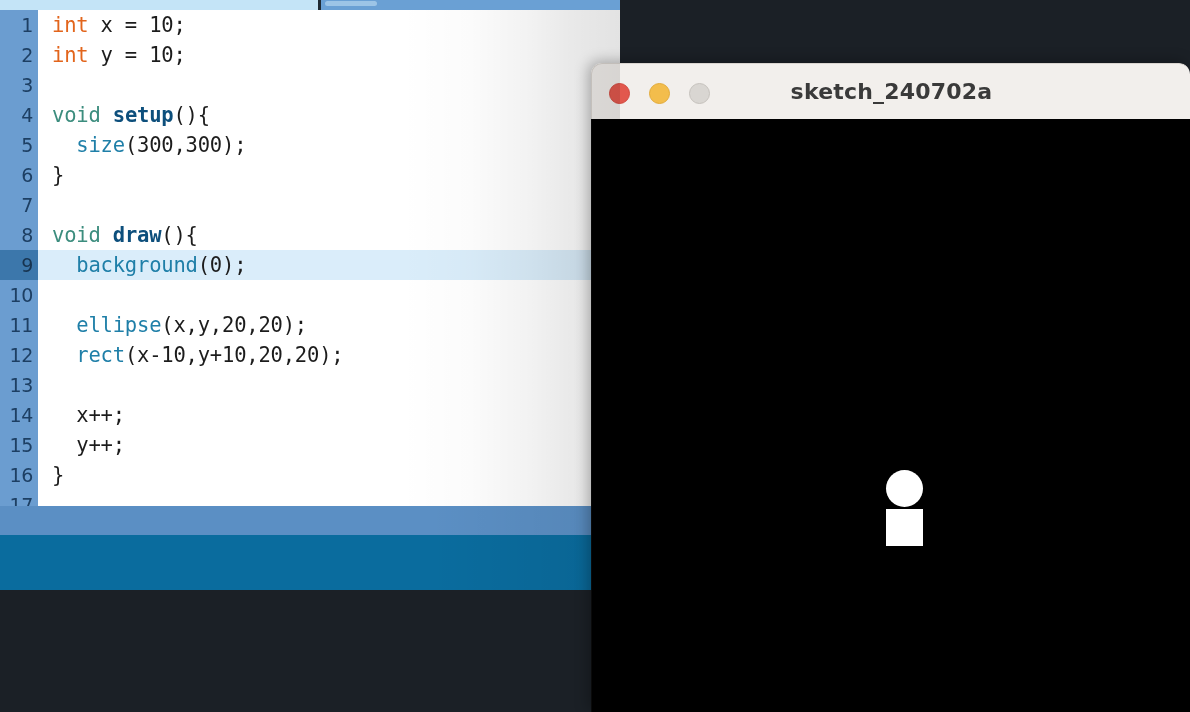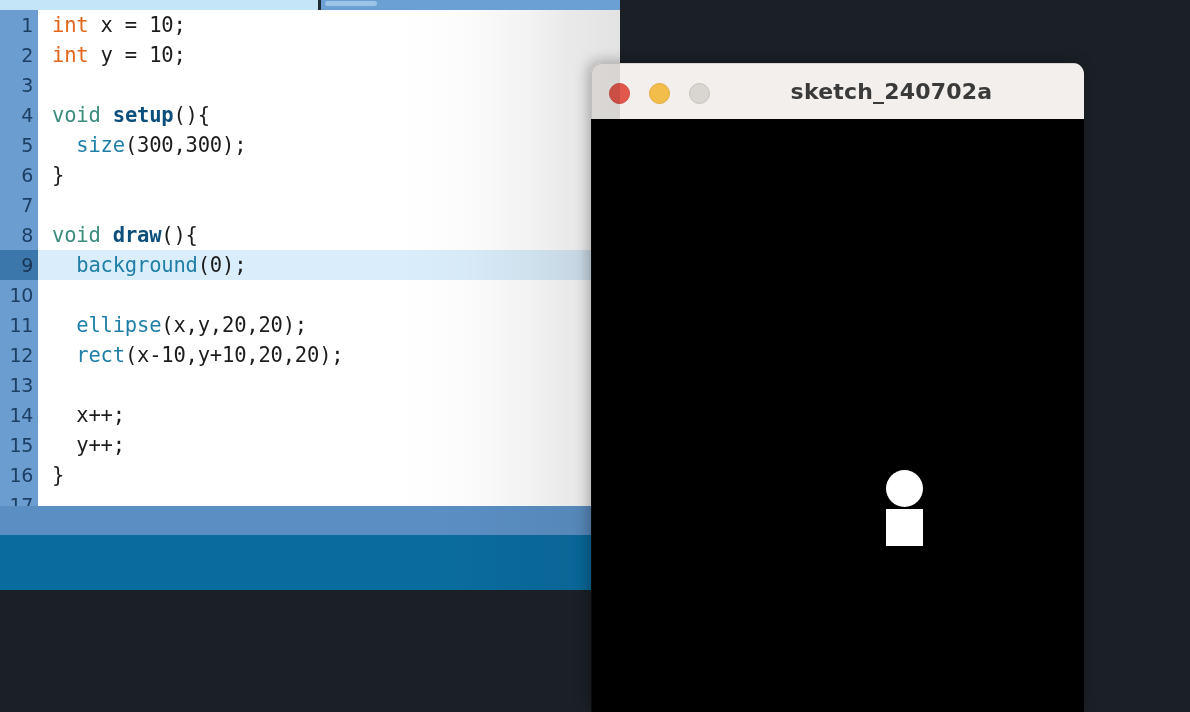--- a/index.html
+++ b/index.html
@@ -99,21 +99,21 @@
     background:linear-gradient(to right, rgba(0,0,0,0) 430px, rgba(0,0,0,0.07) 620px);
   }
   #console {
     position:absolute; left:0; top:590px; width:620px; height:122px;
     background:#1b2026;
   }
 
   
   #sketch-window {
     position:absolute; left:591px; top:63px;
-    width:493px; height:649px;
+    width:599px; height:649px;
     border-radius:11px 11px 0 0;
     overflow:hidden;
     box-shadow:-3px -2px 14px rgba(0,0,0,0.28);
   }
   #sketch-titlebar {
     position:relative;
     width:599px; height:56px;
     background:#f2efec;
     border-top:1px solid #d9d4cf;
     border-left:1px solid #d9d4cf;

